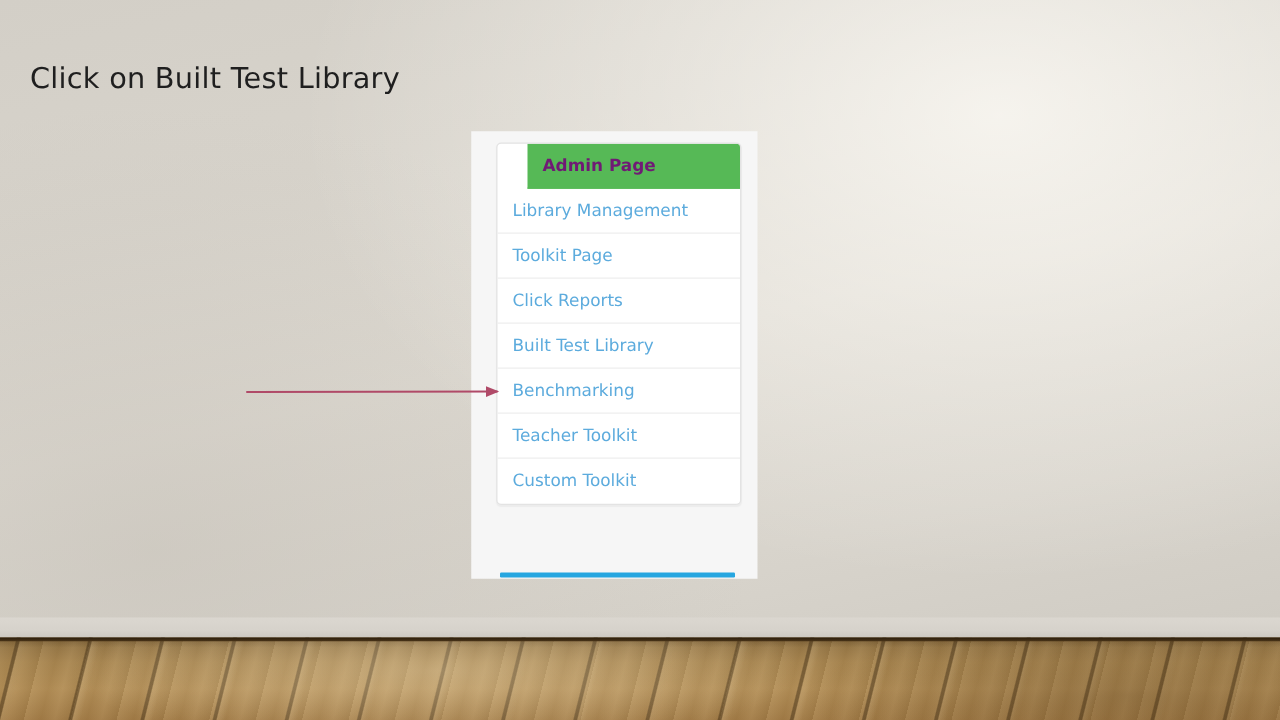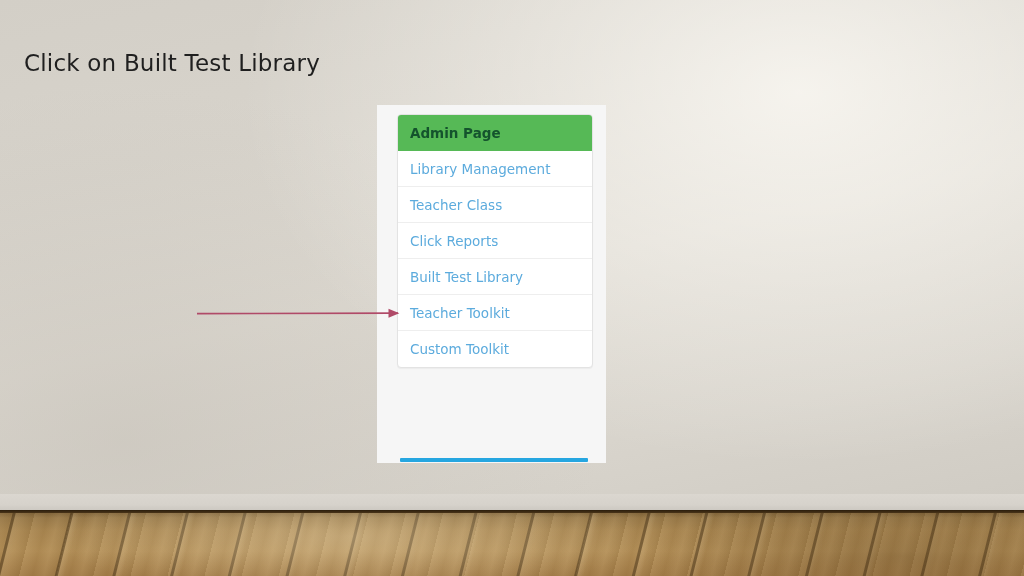--- a/index.html
+++ b/index.html
@@ -144,23 +144,24 @@
     white-space: nowrap;
     overflow: hidden;
     text-overflow: ellipsis;
     box-sizing: border-box;
   }
   .menu-item:last-child {
     border-bottom: none;
   }
   .menu-item.active {
     background: #56b956;
-    color: #14532d;
+    color: #701a75;
     font-weight: 600;
     border-bottom-color: #56b956;
+    margin-left: 24px;
   }
 
   .blue-bar {
     position: absolute;
     left: 23px;
     top: 353px;
     width: 188px;
     height: 4px;
     background: #26a6e0;
     border-radius: 1px;
@@ -190,23 +191,24 @@
   </div>
   <div class="floor-topline"></div>
 
   <div class="slide-title">Click on Built Test Library</div>
 
   <div class="shot">
 
     <div class="menu-box">
       <div class="menu-item active">Admin Page</div>
       <div class="menu-item">Library Management</div>
-      <div class="menu-item">Teacher Class</div>
+      <div class="menu-item">Toolkit Page</div>
       <div class="menu-item">Click Reports</div>
       <div class="menu-item">Built Test Library</div>
+      <div class="menu-item">Benchmarking</div>
       <div class="menu-item">Teacher Toolkit</div>
       <div class="menu-item">Custom Toolkit</div>
     </div>
 
     <div class="blue-bar"></div>
   </div>
 
   <svg class="arrow-svg" viewBox="0 0 225 30" xmlns="http://www.w3.org/2000/svg">
     <defs>
       <marker id="arrowhead" markerWidth="7" markerHeight="7" refX="5.6" refY="3" orient="auto" markerUnits="strokeWidth">

